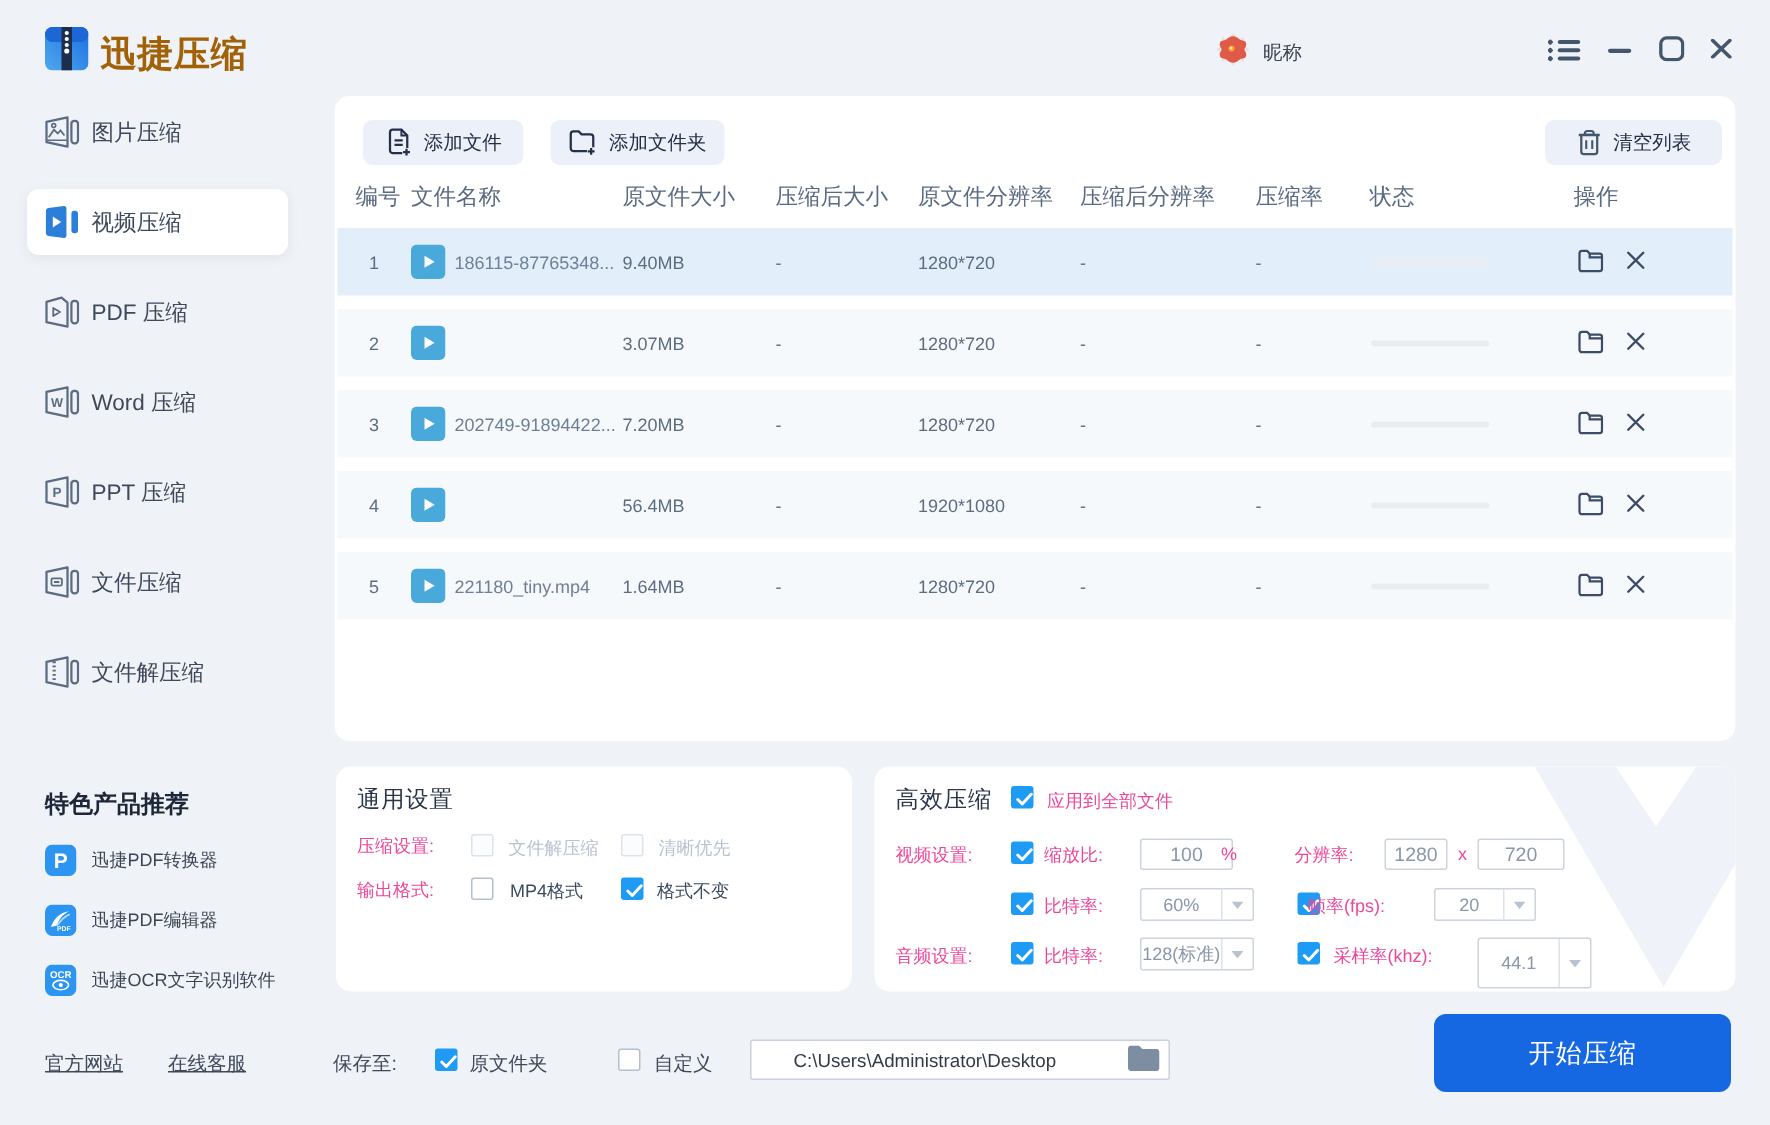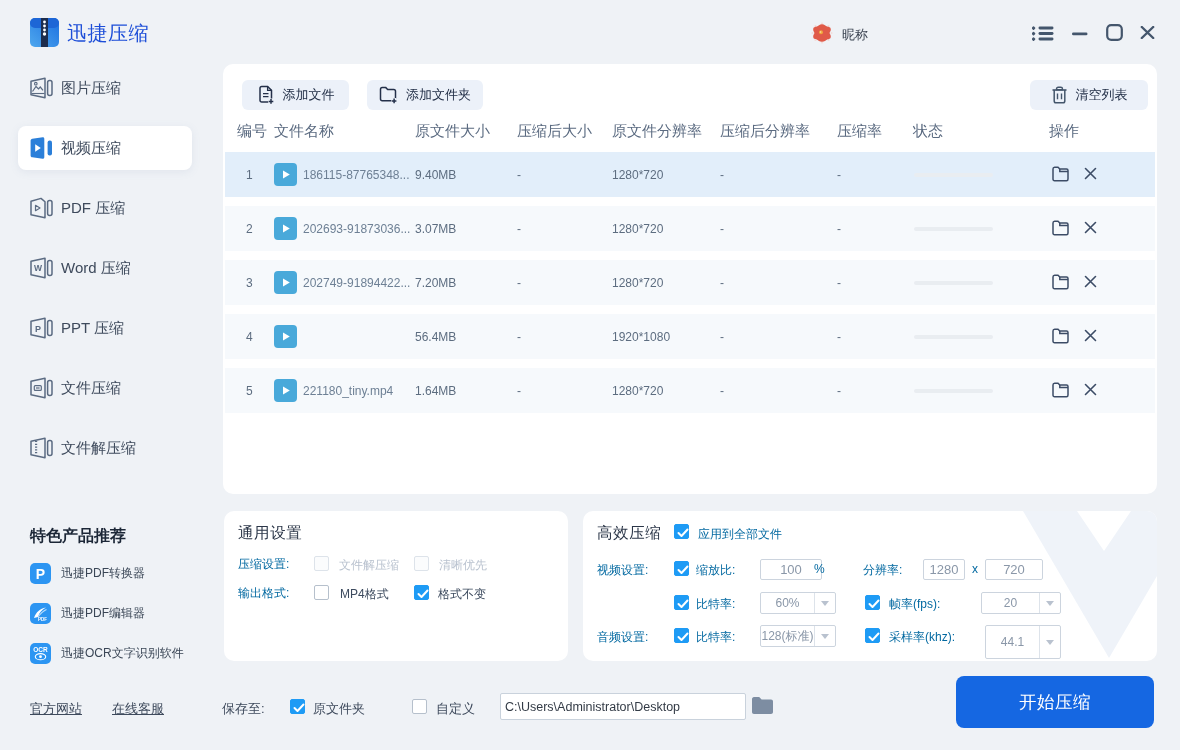--- a/index.html
+++ b/index.html
@@ -2,21 +2,21 @@
 <html><head>
 <meta charset="utf-8">
 <style>
 * { margin:0; padding:0; box-sizing:border-box; }
 html,body { width:1180px; height:750px; overflow:hidden; }
 body { font-family:"Liberation Sans",sans-serif; background:#eff2f6; position:relative; }
 .abs { position:absolute; }
 .card { background:#fff; border-radius:10px; }
 
 #logo { left:30px; top:18px; }
-#apptitle { left:67px; top:20px; font-size:20px; font-weight:normal; color:#1d4ed8; letter-spacing:0.5px; }
+#apptitle { left:67px; top:20px; font-size:24px; font-weight:bold; color:#a16207; letter-spacing:0.5px; }
 #avatar { left:810px; top:21px; }
 #nick { left:842px; top:26px; font-size:13px; color:#3c4452; }
 
 .navitem { left:30px; width:170px; height:44px; display:flex; align-items:center; }
 .navitem .txt { margin-left:8px; font-size:15px; color:#3e4a5c; }
 #selcard { left:18px; top:126px; width:174px; height:44px; background:#fff; border-radius:8px; box-shadow:0 2px 8px rgba(120,140,170,.12); }
 #sideheader { left:30px; top:526px; font-size:16px; font-weight:bold; color:#1c2737; }
 .prod { left:30px; display:flex; align-items:center; }
 .prod .txt { margin-left:10px; font-size:12px; color:#3a4656; }
 .blink { top:700px; font-size:13px; color:#3e4a5c; text-decoration:underline; }
@@ -30,34 +30,34 @@
 .cell { position:absolute; top:0; height:45px; display:flex; align-items:center; font-size:12px; color:#5d6d80; white-space:nowrap; }
 .fname { color:#6e8095; }
 .playic { position:absolute; left:49px; top:11px; }
 .pbar { position:absolute; left:689px; top:21px; width:79px; height:4px; border-radius:2px; background:#e9edf1; }
 .opfolder { position:absolute; left:827px; top:14px; }
 .opx { position:absolute; left:858px; top:14px; }
 
 #panel1 { left:224px; top:511px; width:344px; height:150px; }
 #panel2 { left:583px; top:511px; width:574px; height:150px; overflow:hidden; }
 .ptitle { font-size:15.5px; font-weight:normal; color:#2b3648; letter-spacing:0.6px; }
-.plabel { font-size:12px; color:#0369a1; white-space:nowrap; }
+.plabel { font-size:12px; color:#ec4899; white-space:nowrap; }
 .gray { color:#b9c2cf; }
 .cb { width:15px; height:15px; border-radius:2px; display:inline-block; }
 .cb-off { background:#fff; border:1px solid #b6c0cc; }
 .cb-dis { background:#fbfcfd; border:1px solid #dde3ea; }
 .cb-on { background:#1e9bf5; border:1px solid #1e9bf5; }
 .cb-on svg { position:absolute; left:1.5px; top:2.5px; }
 .ipt { background:#fff; border:1px solid #ccd4de; border-radius:2px; font-size:13px; color:#8a97a8; display:flex; align-items:center; justify-content:center; }
 .dd { background:#fff; border:1px solid #ccd4de; border-radius:2px; display:flex; }
 .ddval { flex:1; display:flex; align-items:center; justify-content:center; font-size:12px; color:#8a97a8; white-space:nowrap; }
 .ddbtn { width:21px; border-left:1px solid #dde3ea; display:flex; align-items:center; justify-content:center; }
 
 #savelabel { left:222px; top:700px; font-size:13px; color:#3e4a5c; }
-#pathinput { left:500px; top:693px; width:246px; height:27px; background:#fff; border:1px solid #c9d2dc; border-radius:2px; font-size:12.5px; color:#333b46; display:flex; align-items:center; padding-left:4px; }
+#pathinput { left:500px; top:693px; width:280px; height:27px; background:#fff; border:1px solid #c9d2dc; border-radius:2px; font-size:12.5px; color:#333b46; display:flex; align-items:center; padding-left:28px; }
 #bigbtn { left:956px; top:676px; width:198px; height:52px; background:#1567e2; border-radius:8px; display:flex; align-items:center; justify-content:center; color:#fff; font-size:17.5px; letter-spacing:0.5px; }
 .bottomtxt { top:700px; font-size:13px; color:#3e4a5c; }
 </style>
 </head>
 <body>
 
 <svg id="logo" class="abs" width="29" height="29" viewBox="0 0 29 29">
   <defs>
       <linearGradient id="lg1" x1="0" y1="1" x2="1" y2="0">
     <stop offset="0" stop-color="#4fa8ee"></stop>
@@ -252,21 +252,20 @@
       <span class="opx"><svg width="15" height="15" viewBox="0 0 15 15">
           <path d="M2.5 2.5 L12.5 12.5 M12.5 2.5 L2.5 12.5" stroke="#3c4c66" stroke-width="1.6" stroke-linecap="round"></path>
         </svg></span>
     </div>
     <div class="abs row rowbg" style="top:206px">
       <div class="cell" style="left:21px">2</div>
       <span class="playic"><svg width="23" height="23" viewBox="0 0 23 23">
           <rect width="23" height="23" rx="4" fill="#49a9da"></rect>
           <path d="M9 7.5 L15.8 11.5 L9 15.5 Z" fill="#fff"></path>
         </svg></span>
-      <div class="cell fname" style="left:78px">202693-91873036...</div>
       <div class="cell" style="left:190px">3.07MB</div>
       <div class="cell" style="left:292px">-</div>
       <div class="cell" style="left:387px">1280*720</div>
       <div class="cell" style="left:495px">-</div>
       <div class="cell" style="left:612px">-</div>
       <div class="pbar"></div>
       <span class="opfolder"><svg width="17" height="16" viewBox="0 0 17 16">
           <path d="M1 3 C1 2 1.6 1.2 2.6 1.2 L6 1.2 L7.8 3 L14.5 3 C15.5 3 16 3.7 16 4.6 L16 13 C16 14 15.5 14.8 14.5 14.8 L2.6 14.8 C1.6 14.8 1 14 1 13 Z" fill="none" stroke="#3c4c66" stroke-width="1.5"></path>
           <path d="M7.8 3 L7.8 5.5 L16 5.5" fill="none" stroke="#3c4c66" stroke-width="1.5"></path>
         </svg></span>
@@ -395,22 +394,22 @@
         <svg width="8" height="5" viewBox="0 0 8 5">
           <path d="M0 0 L4 5 L8 0 Z" fill="#b9c2cf"></path>
         </svg>
       </span>
     </div>
   <div class="abs cb cb-on" style="left:282px; top:84px">
       <svg width="12" height="10" viewBox="0 0 12 10">
         <path d="M1.5 5 L4.5 8 L10.5 1.5" stroke="#fff" stroke-width="2" fill="none" stroke-linecap="round" stroke-linejoin="round"></path>
       </svg>
     </div>
-  <div class="abs plabel" style="left:306px; top:85px">帧率(fps):</div>
-  <div class="abs dd" style="left:398px; top:81px; width:80px; height:22px">
+  <div class="abs plabel" style="left:289px; top:85px">帧率(fps):</div>
+  <div class="abs dd" style="left:373px; top:81px; width:68px; height:22px">
       <span class="ddval">20</span>
       <span class="ddbtn">
         <svg width="8" height="5" viewBox="0 0 8 5">
           <path d="M0 0 L4 5 L8 0 Z" fill="#b9c2cf"></path>
         </svg>
       </span>
     </div>
 
   <div class="abs plabel" style="left:14px; top:118px">音频设置:</div>
   <div class="abs cb cb-on" style="left:91px; top:117px">

